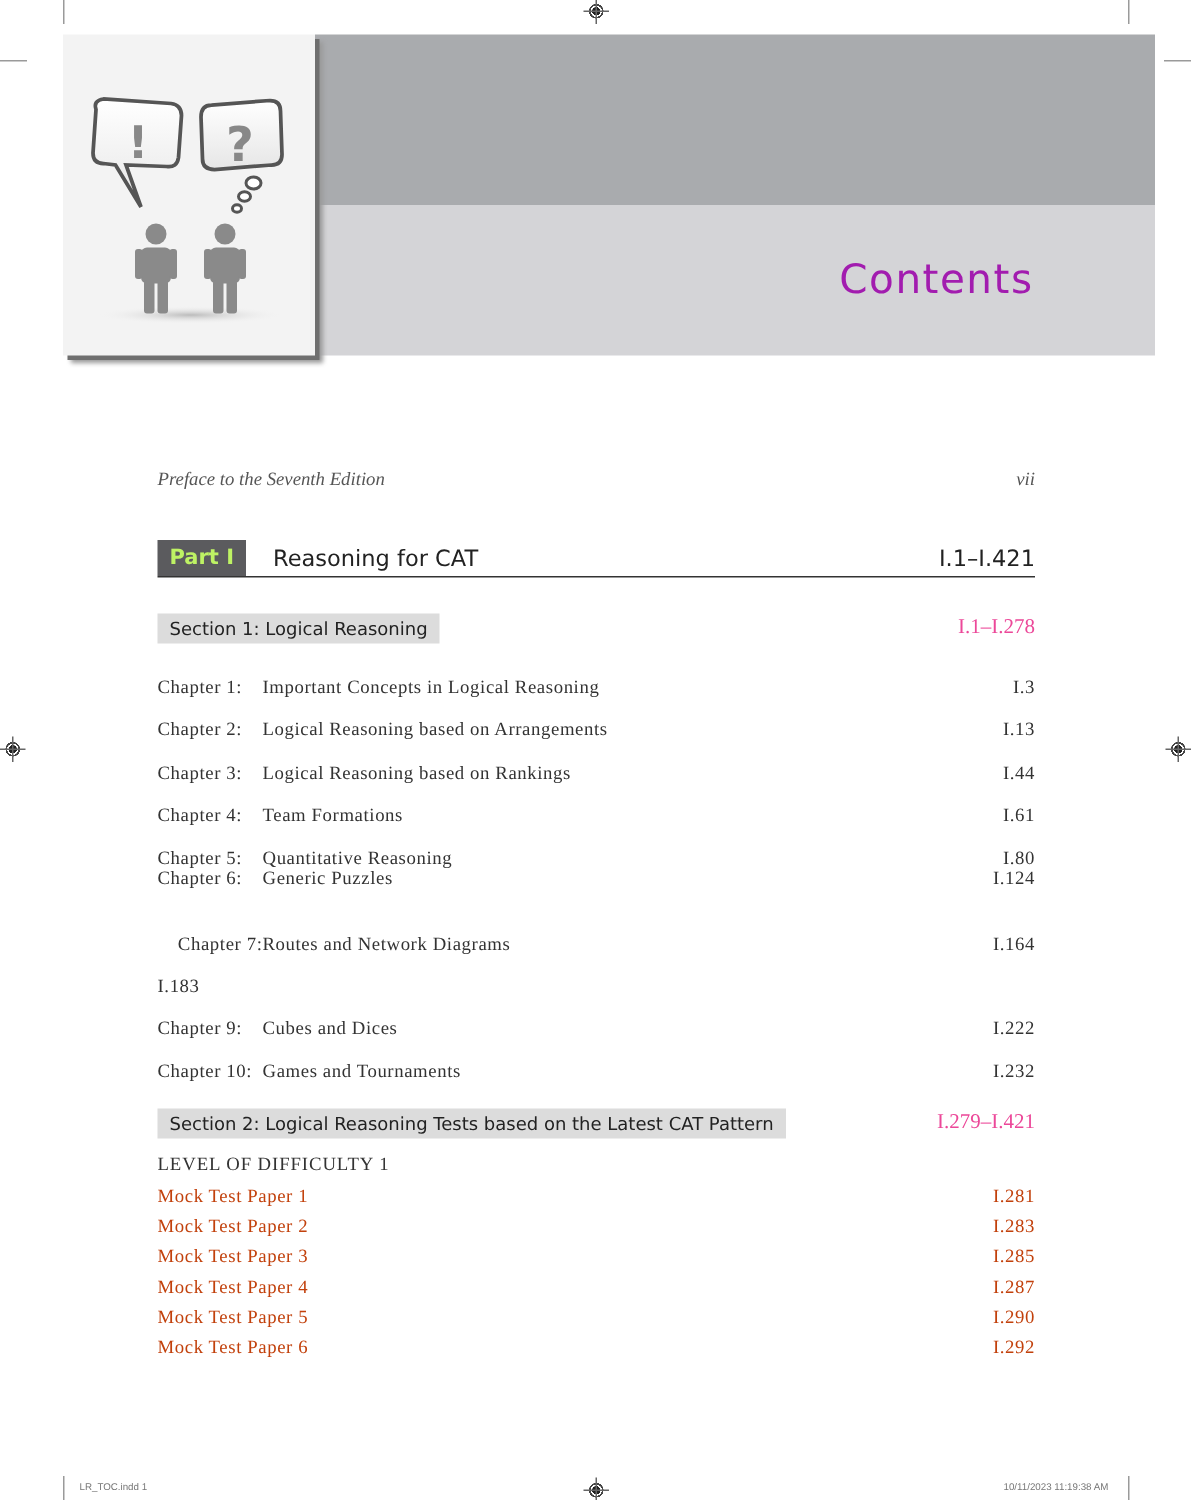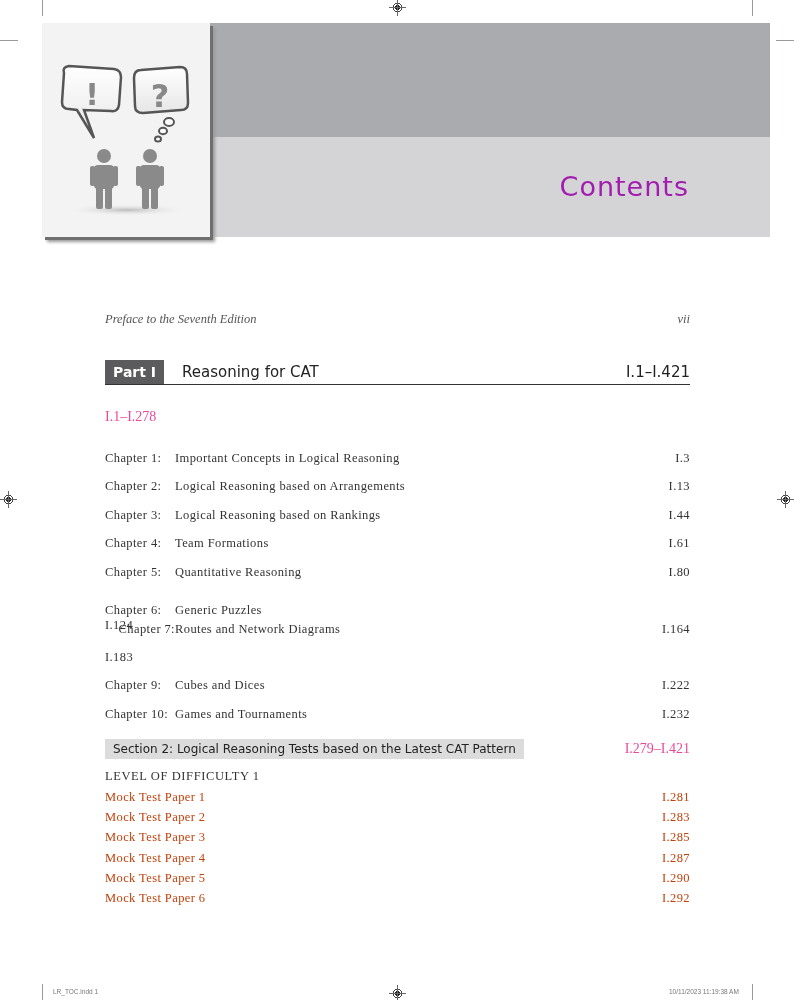--- a/index.html
+++ b/index.html
@@ -20,21 +20,21 @@
   .hdr-light { position: absolute; left: 210px; top: 137px; width: 560px; height: 100px; background: #d4d4d7; }
   .hdr-title { position: absolute; right: 105px; top: 171px; font-family: "DejaVu Sans", sans-serif;
                font-size: 27px; letter-spacing: 1px; color: #a21caf; font-weight: normal; }
 
   
   .toc { position: absolute; left: 105px; width: 585px; }
   .row { position: absolute; left: 0; width: 585px; display: flex; justify-content: space-between; align-items: baseline; }
   .preface { top: 312px; font-style: italic; font-size: 12.5px; color: #555; }
   .part { top: 360px; height: 25px; border-bottom: 1.5px solid #333; align-items: center; }
   .part-left { display: flex; align-items: center; }
-  .part-badge { background: #5b5b5e; color: #ffffff; font-family: "DejaVu Sans", sans-serif; font-weight: bold;
+  .part-badge { background: #5b5b5e; color: #bef264; font-family: "DejaVu Sans", sans-serif; font-weight: bold;
                 font-size: 14px; padding: 3px 8px; margin-right: 18px; height: 24px; display: flex; align-items: center; }
   .part-title { font-family: "DejaVu Sans", sans-serif; font-size: 15px; color: #222; }
   .part-pages { font-family: "DejaVu Sans", sans-serif; font-size: 15px; color: #222; }
 
   .section { align-items: center; }
   .section-badge { background: #dcdcdc; padding: 3px 8px; font-family: "DejaVu Sans", sans-serif; font-size: 12px;
                    color: #222; }
   .section-pages { font-size: 14px; color: #ec4899; }
 
   .chapter { font-size: 12.5px; letter-spacing: 0.4px; color: #333; }
@@ -114,20 +114,21 @@
 
   <div class="row part">
     <div class="part-left">
       <span class="part-badge">Part I</span>
       <span class="part-title">Reasoning for CAT</span>
     </div>
     <span class="part-pages">I.1–I.421</span>
   </div>
 
   <div class="row section" style="top:409px;">
+    <span class="section-badge">Section 1: Logical Reasoning</span>
     <span class="section-pages">I.1–I.278</span>
   </div>
 
   <div class="row chapter" style="top:451px;">
     <span><span class="ch-num">Chapter 1:</span><span>Important Concepts in Logical Reasoning</span></span>
     <span>I.3</span>
   </div>
   <div class="row chapter" style="top:479px;">
     <span><span class="ch-num">Chapter 2:</span><span>Logical Reasoning based on Arrangements</span></span>
     <span>I.13</span>
@@ -137,21 +138,21 @@
     <span>I.44</span>
   </div>
   <div class="row chapter" style="top:536px;">
     <span><span class="ch-num">Chapter 4:</span><span>Team Formations</span></span>
     <span>I.61</span>
   </div>
   <div class="row chapter" style="top:565px;">
     <span><span class="ch-num">Chapter 5:</span><span>Quantitative Reasoning</span></span>
     <span>I.80</span>
   </div>
-  <div class="row chapter" style="top:603px;flex-direction:column;">
+  <div class="row chapter" style="top:578px;">
     <span><span class="ch-num">Chapter 6:</span><span>Generic Puzzles</span></span>
     <span>I.124</span>
   </div>
   <div class="row chapter" style="top:622px;text-align:right;">
     <span><span class="ch-num">Chapter 7:</span><span>Routes and Network Diagrams</span></span>
     <span>I.164</span>
   </div>
   <div class="row chapter" style="top:650px;">
     <span>I.183</span>
   </div>

